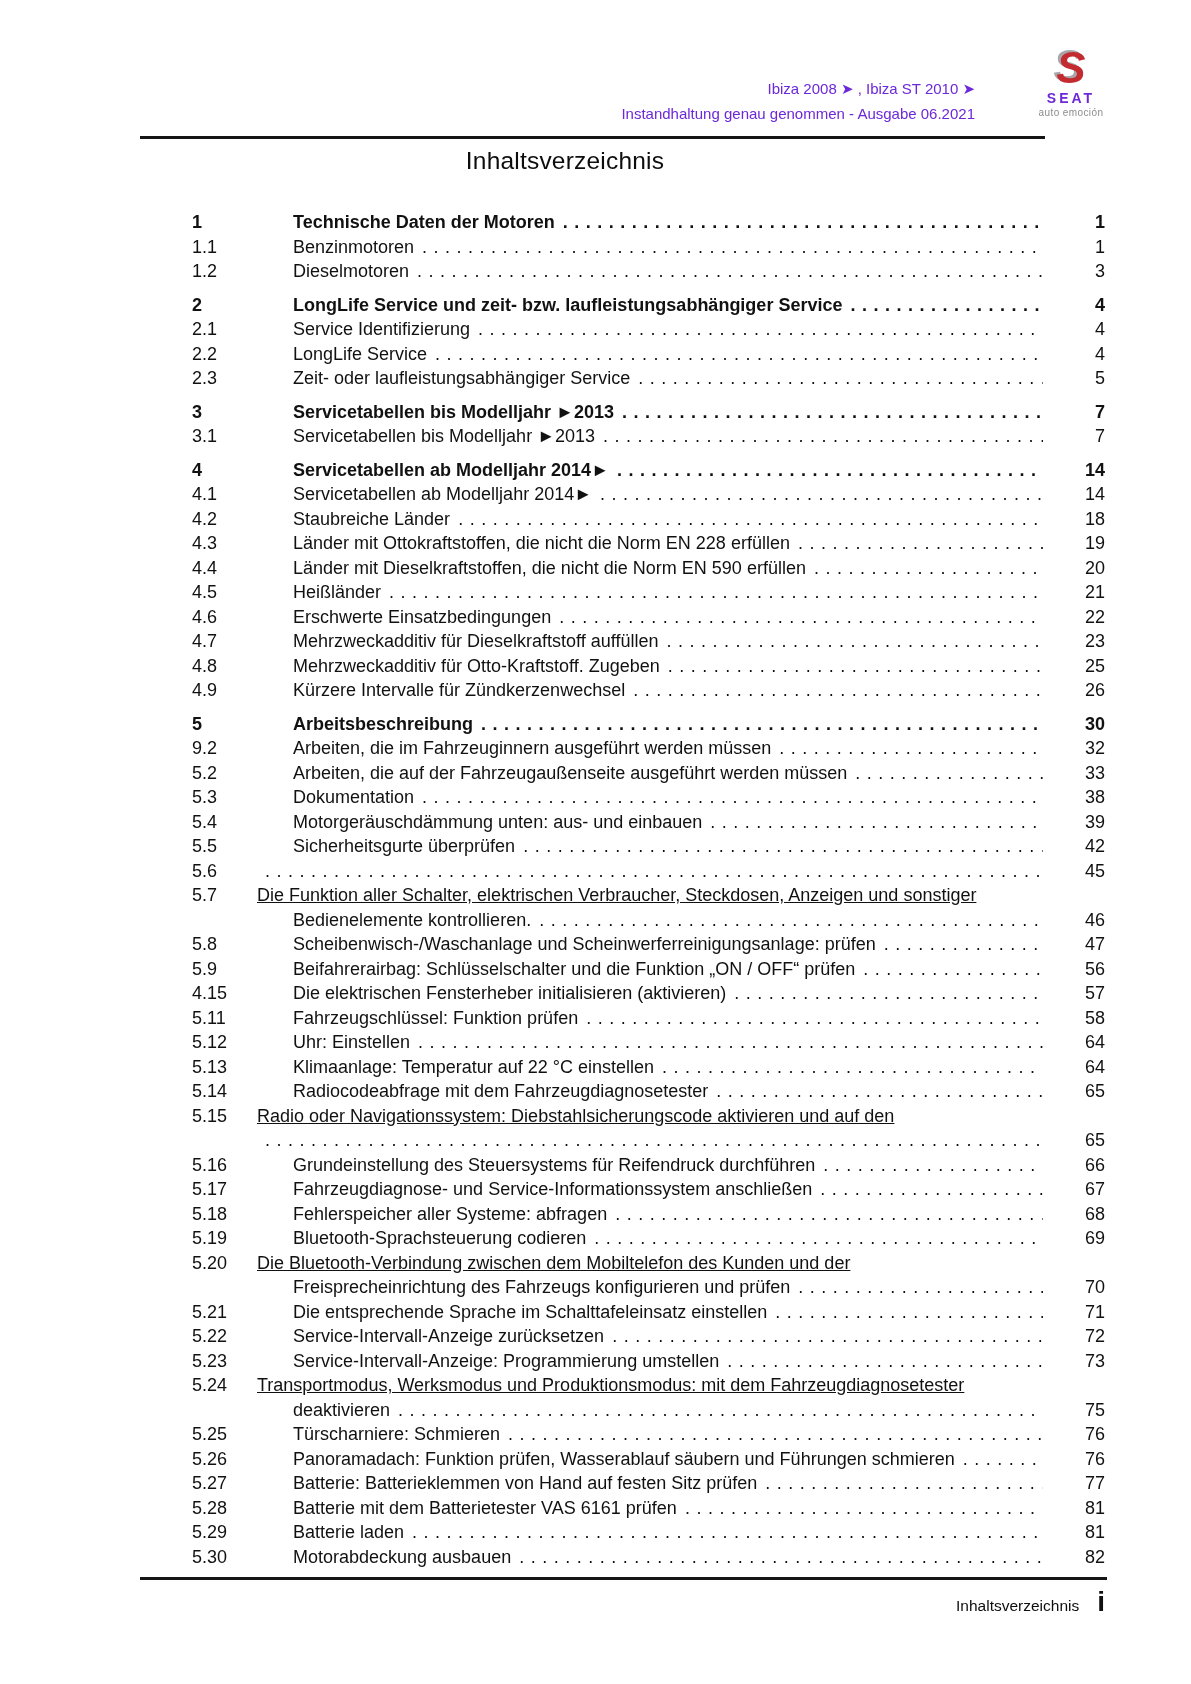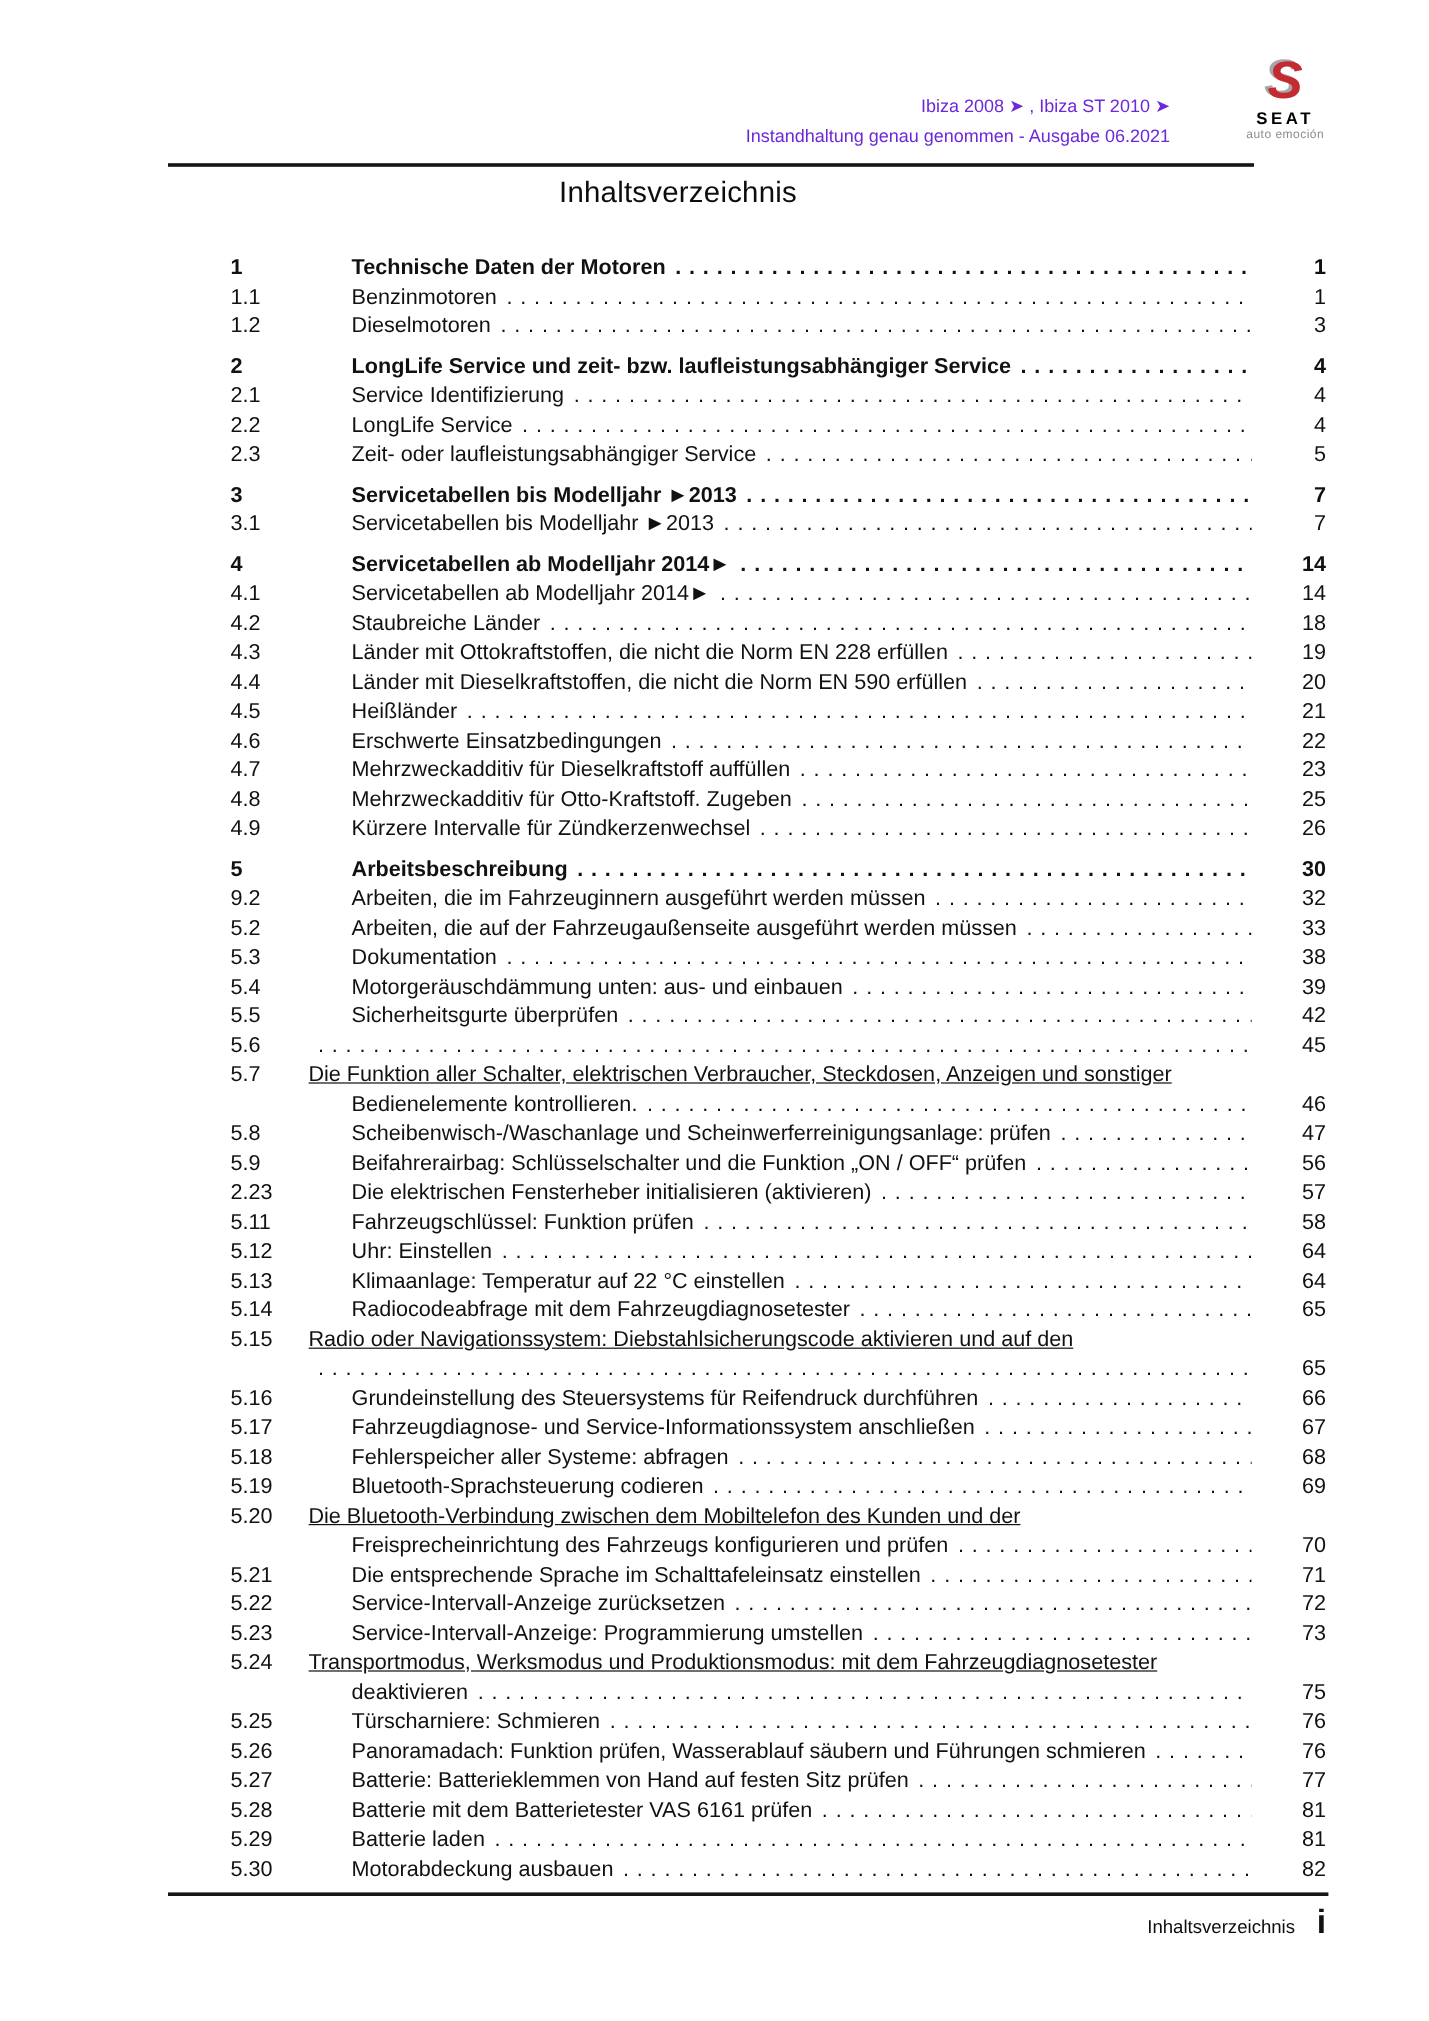--- a/index.html
+++ b/index.html
@@ -71,21 +71,21 @@
 </head>
 <body>
 
 <div class="header-text">
   <div>Ibiza 2008 ➤ , Ibiza ST 2010 ➤</div>
   <div>Instandhaltung genau genommen - Ausgabe 06.2021</div>
 </div>
 
 <div class="logo">
   <span class="s-glyph" style="color:#c32b30;">S</span>
-  <span class="brand" style="color:#000000;">SEAT</span>
+  <span class="brand" style="color:#6d28d9;">SEAT</span>
   <span class="tagline">auto emoción</span>
 </div>
 
 <div class="header-rule"></div>
 
 <div class="title-wrap">
   <h1>Inhaltsverzeichnis</h1>
 </div>
 
 <div class="toc">
@@ -373,21 +373,21 @@
       <span class="num">5.9</span>
       <div class="body">
         <div class="lastline">
           <span class="label">Beifahrerairbag: Schlüsselschalter und die Funktion „ON / OFF“ prüfen</span>
           <span class="dots"></span>
           <span class="page">56</span>
         </div>
       </div>
     </div>
     <div class="row">
-      <span class="num">2.23</span>
+      <span class="num">4.15</span>
       <div class="body">
         <div class="lastline">
           <span class="label">Die elektrischen Fensterheber initialisieren (aktivieren)</span>
           <span class="dots"></span>
           <span class="page">57</span>
         </div>
       </div>
     </div>
     <div class="row">
       <span class="num">5.11</span>

